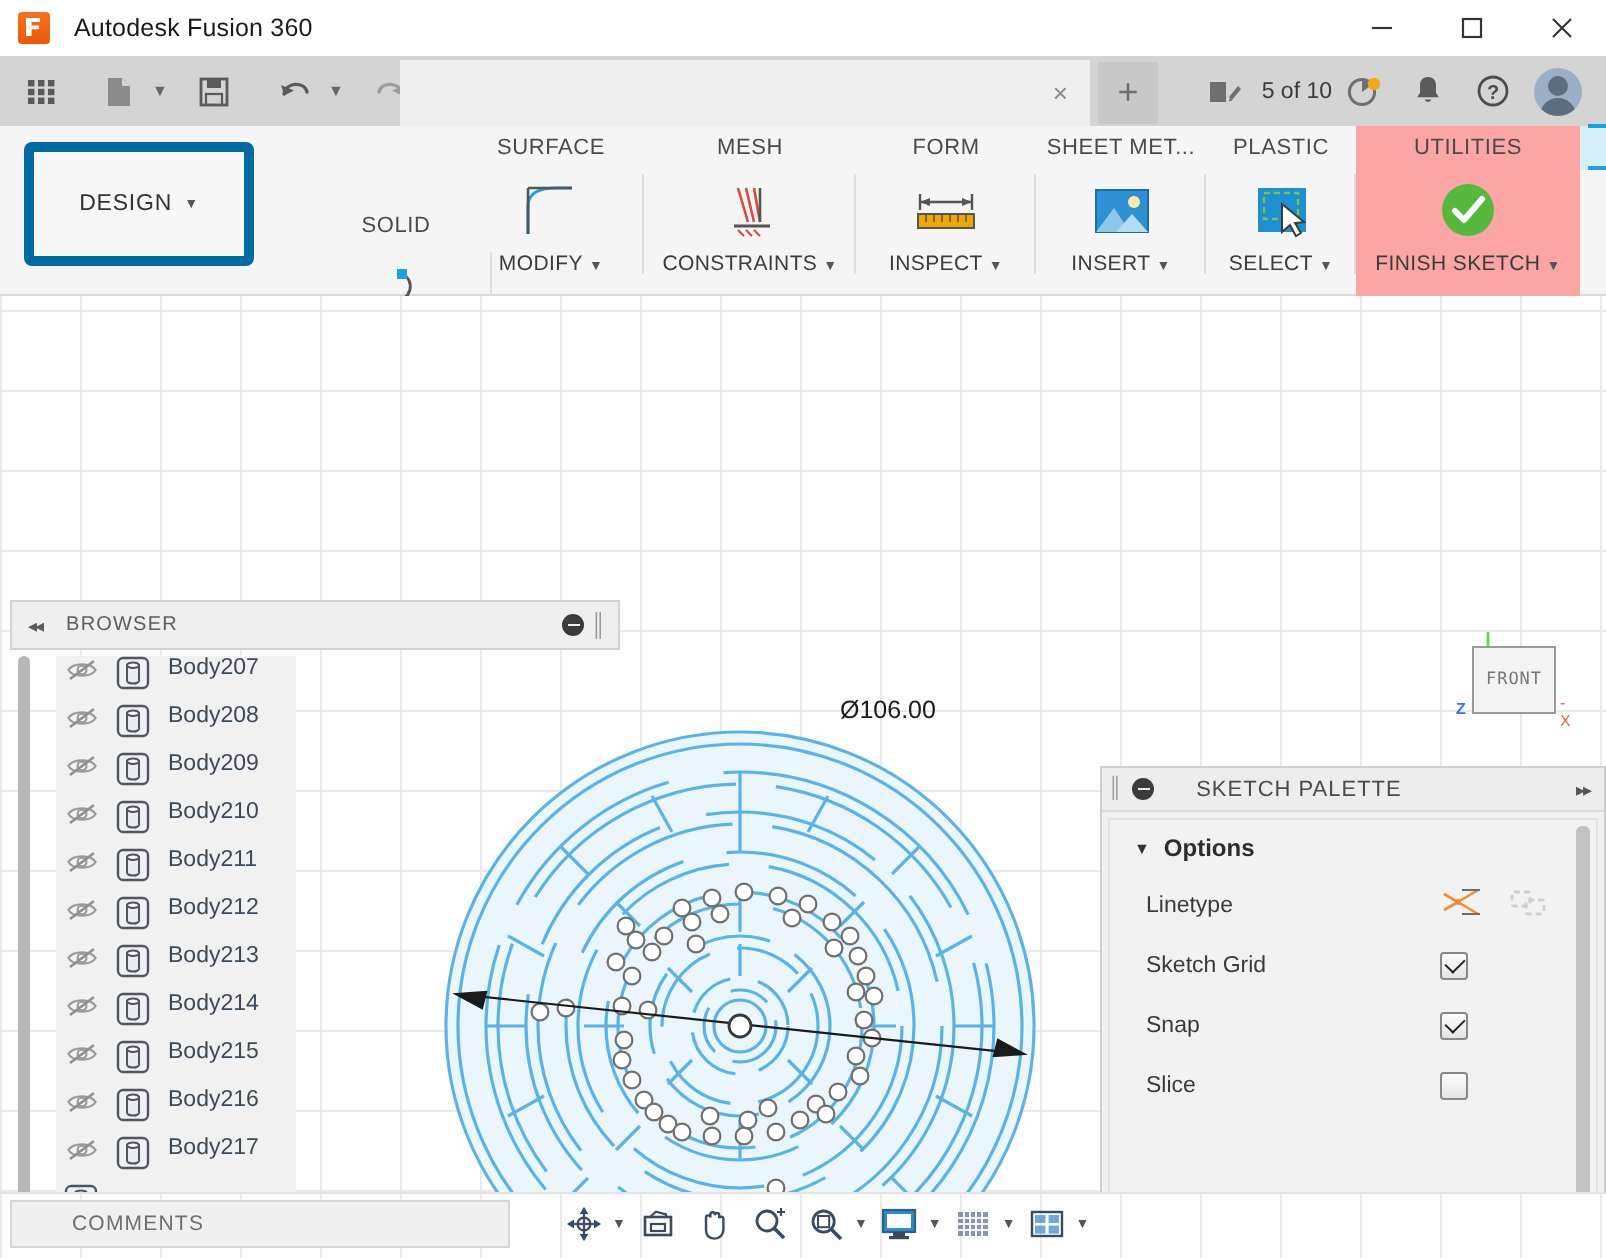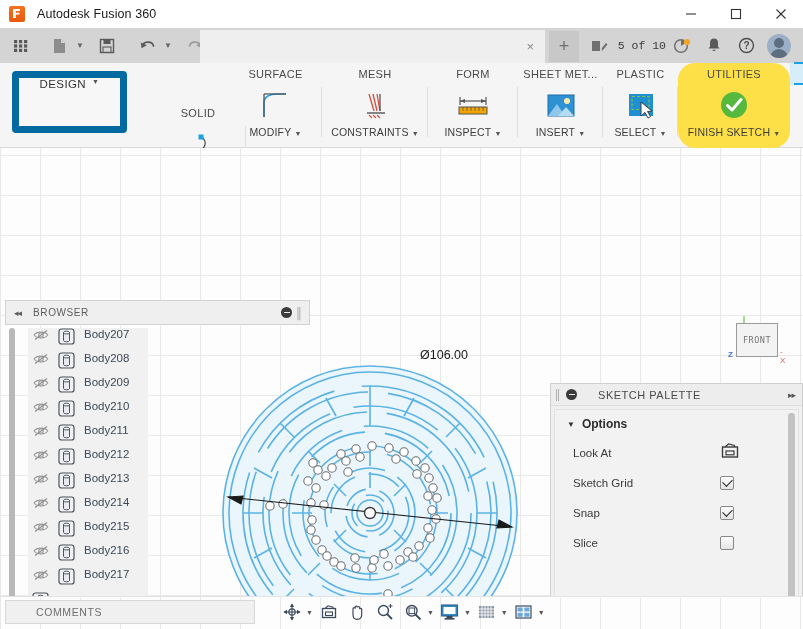--- a/index.html
+++ b/index.html
@@ -50,39 +50,39 @@
     position: absolute; left: 200px; top: 2px; width: 345px; height: 33px;
     background: #efefef; display: flex; align-items: center; justify-content: flex-end;
   }
   .doc-tab .tab-close { margin-right: 11px; color: #8a8a8a; font-size: 13px; }
   .tab-plus {
     position: absolute; left: 549px; top: 3px; width: 30px; height: 31px;
     background: #c8c8c8; display: flex; align-items: center; justify-content: center;
     color: #6f6f6f; font-size: 18px; font-weight: 300;
   }
   .qab-right { position: absolute; right: 0; top: 0; height: 35px; display: flex; align-items: center; }
-  .file-count { display: flex; align-items: center; color: #3b3b3b; font-size: 11.5px; font-family: Liberation Mono, monospace; }
+  .file-count { display: flex; align-items: center; color: #3b3b3b; font-size: 11.5px; }
   .file-count .cnt { margin-left: 2px; }
   .qab-right .ricon { width: 32px; height: 32px; display: flex; align-items: center; justify-content: center; }
   .avatar {
     width: 24px; height: 24px; border-radius: 50%; margin: 0 12px 0 5px;
     background: #9bb0c6; position: relative; overflow: hidden;
   }
   .avatar:before { content:""; position:absolute; left:7px; top:4px; width:10px; height:10px; border-radius:50%; background:#5e6d7d; }
   .avatar:after { content:""; position:absolute; left:3px; top:15px; width:18px; height:14px; border-radius:9px 9px 0 0; background:#5e6d7d; }
 
   
   .ribbon {
     position: absolute; top: 63px; left: 0; width: 803px; height: 85px;
     background: #f5f5f5; border-bottom: 1px solid #d9d9d9;
   }
   .design-box {
     position: absolute; left: 12px; top: 8px; width: 115px; height: 62px;
-    border: 7px solid #0369a1; border-radius: 4px; background: #f7f7f7;
-    display: flex; justify-content: center;
+    border: 5px solid #0369a1; border-radius: 4px; background: #f7f7f7;
+    display: flex; align-items: center; justify-content: center;
     font-size: 11.5px; color: #333; letter-spacing: .4px;
   }
   .design-box .ccaret { margin-left: 6px; font-size: 7px; color: #555; }
   .tabs-row { position: absolute; left: 133px; top: 0; right: 0; height: 85px; }
   .rtab {
     position: absolute; top: 0; height: 85px; display: flex; flex-direction: column; align-items: center;
   }
   .rtab-label {
     font-size: 11px; color: #4a4a4a; letter-spacing: .3px; height: 22px; line-height: 22px;
   }
@@ -90,21 +90,21 @@
     content: ""; position: absolute; left: 4px; right: 4px; bottom: 21px; height: 2px; background: #1ba1e2;
   }
   .rtab-body {
     display: flex; flex-direction: column; align-items: center; justify-content: flex-start;
     padding-top: 3px; width: 100%;
   }
   .rtab-glyph { height: 36px; display: flex; align-items: center; justify-content: center; }
   .rtab-cmd { font-size: 10.5px; color: #3c3c3c; letter-spacing: .2px; margin-top: 2px; }
   .rtab-cmd .ccaret { margin-left: 3px; font-size: 7px; color: #555; }
   .rtab .divider { position: absolute; right: 0; top: 24px; height: 50px; width: 1px; background: #dedede; }
-  .finish-hl { background: #fde047; border-radius: 17px; }
+  .finish-hl { background: #fca5a5; }
   .sketch-hdr { background: #d6edfa; }
 
   
   .viewport {
     position: absolute; top: 148px; left: 0; width: 803px; height: 448px;
     background:
       repeating-linear-gradient(0deg, #e9e9e9 0 1px, transparent 1px 40px),
       repeating-linear-gradient(90deg, #e9e9e9 0 1px, transparent 1px 40px),
       #fdfdfd;
     overflow: hidden;
@@ -840,26 +840,38 @@
         <span class="expand">▸▸</span>
       </div>
       <div class="pal-body">
         <div class="pal-scroll"></div>
         <div class="pal-section">
           <span class="tri">▼</span>
           <span>Options</span>
         </div>
         <div id="palette-rows">
             <div class="pal-row">
-              <span class="lbl">Look At</span>
+              <span class="lbl">Linetype</span>
               <span class="ctl">
-                <span><svg width="20" height="18" viewBox="0 0 20 18">
-                    <rect x="2.5" y="5" width="15" height="10" fill="none" stroke="#3c3c3c" stroke-width="1.4"></rect>
-                    <rect x="6" y="9" width="8" height="3.8" fill="none" stroke="#3c3c3c" stroke-width="1.2"></rect>
-                    <path d="M5 5 L8.5 2 L14.5 3.5 L14.5 5" fill="none" stroke="#3c3c3c" stroke-width="1.2"></path>
+                <span><svg width="22" height="18" viewBox="0 0 22 18">
+                    <g stroke="#f08b3a" stroke-width="1.3">
+                      <line x1="2" y1="5" x2="9" y2="9"></line>
+                      <line x1="2" y1="13" x2="9" y2="9"></line>
+                      <line x1="9" y1="9" x2="19" y2="3"></line>
+                      <line x1="9" y1="9" x2="19" y2="15"></line>
+                    </g>
+                    <g stroke="#6e6e6e" stroke-width="1">
+                      <line x1="11" y1="3" x2="20" y2="3"></line>
+                      <line x1="11" y1="15" x2="20" y2="15"></line>
+                    </g>
+                    <circle cx="9" cy="9" r="1.5" fill="#f08b3a"></circle>
+                  </svg></span>
+                <span><svg width="22" height="18" viewBox="0 0 22 18">
+                    <rect x="2" y="4" width="9" height="7" rx="1" fill="none" stroke="#cfcfcf" stroke-width="1.4" stroke-dasharray="3 2"></rect>
+                    <rect x="9" y="8" width="9" height="7" rx="1" fill="none" stroke="#cfcfcf" stroke-width="1.4" stroke-dasharray="3 2"></rect>
                   </svg></span>
               </span>
             </div>
             <div class="pal-row">
               <span class="lbl">Sketch Grid</span>
               <span class="ctl">
                 <span class="cbx on"></span>
               </span>
             </div>
             <div class="pal-row">

